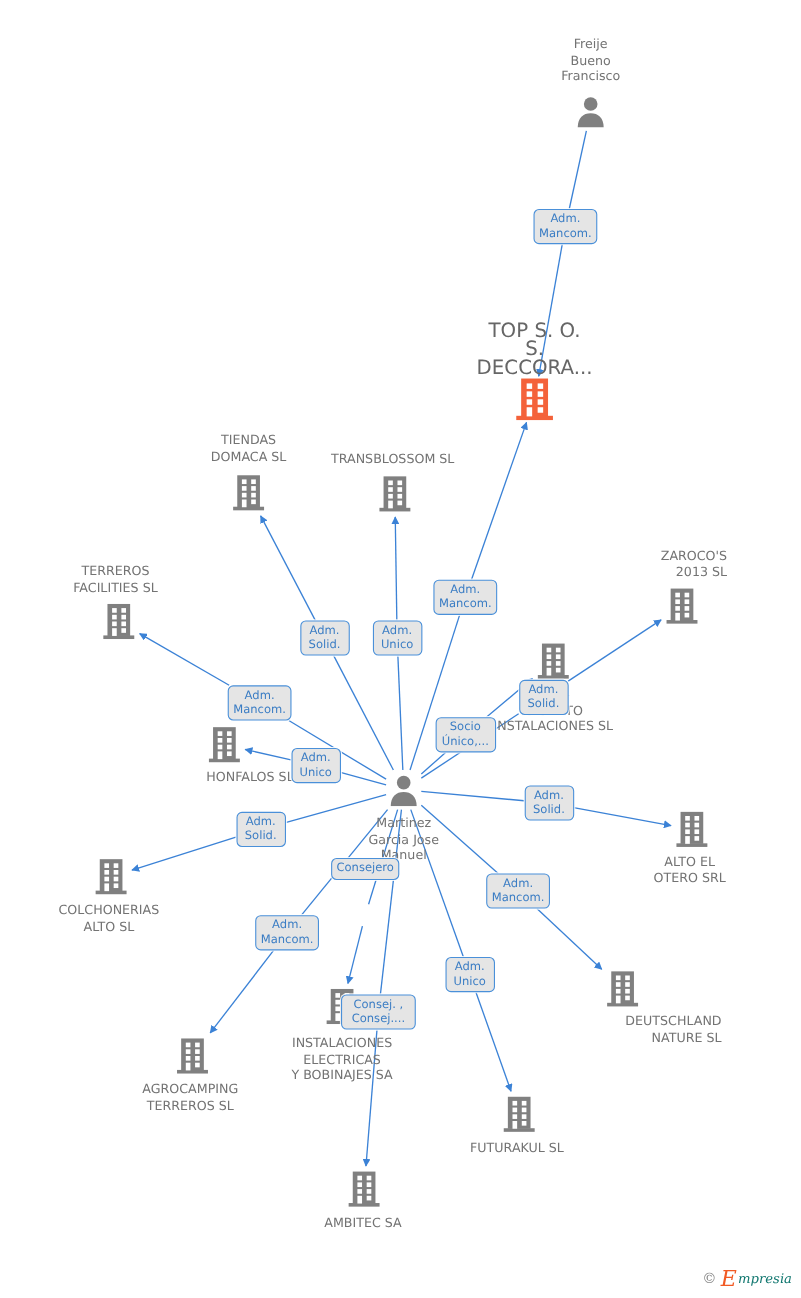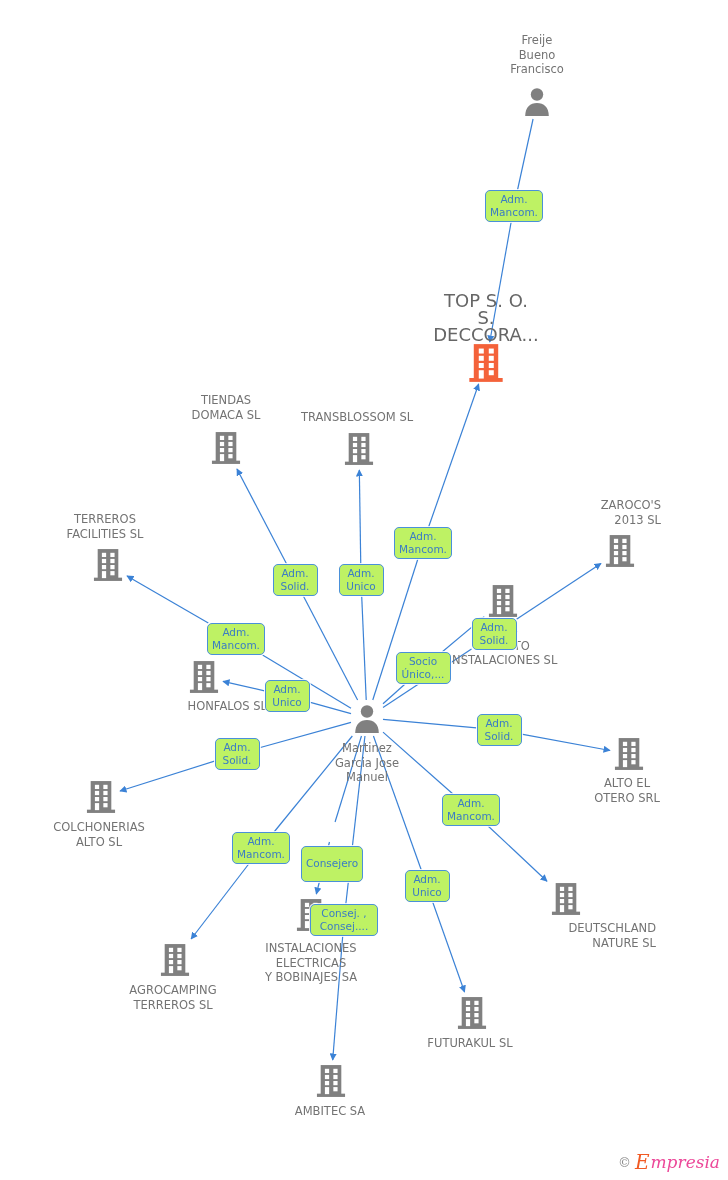--- a/index.html
+++ b/index.html
@@ -34,21 +34,21 @@
     color: #666666;
     font-size: 18px;
     line-height: 17px;
   }
   .node-icon {
     position: absolute;
   }
   .edge-label {
     position: absolute;
     box-sizing: border-box;
-    background: #bef264;
+    background: #e5e5e5;
     border: 1.3px solid #4a90d9;
     border-radius: 5px;
     color: #3b7dc4;
     font-family: "DejaVu Sans", sans-serif;
     font-size: 10.5px;
     line-height: 13.5px;
     text-align: center;
     white-space: pre-line;
     display: flex;
     align-items: center;
@@ -70,22 +70,22 @@
     font-size: 13px;
   }
   .wm-e {
     color: #f15a24;
     font-size: 20px;
     font-style: italic;
     font-family: "DejaVu Serif", serif;
     line-height: 1;
   }
   .wm-rest {
-    color: #ec4899;
-    font-size: 17px;
+    color: #0f766e;
+    font-size: 12px;
     font-style: italic;
     font-family: "DejaVu Serif", serif;
     line-height: 1;
     margin-left: -3px;
   }
 </style>
 </head>
 <body>
 
 <svg id="graph" viewBox="0 0 728 1180" width="728" height="1180" xmlns="http://www.w3.org/2000/svg">
@@ -357,21 +357,21 @@
     <div class="edge-label" style="left: 395.5px; top: 652px; width: 55px; height: 32px;">Socio
 Único,...</div>
     <div class="edge-label" style="left: 476.5px; top: 714px; width: 45px; height: 32px;">Adm.
 Solid.</div>
     <div class="edge-label" style="left: 214.5px; top: 738px; width: 45px; height: 32px;">Adm.
 Solid.</div>
     <div class="edge-label" style="left: 442px; top: 794px; width: 58px; height: 32px;">Adm.
 Mancom.</div>
     <div class="edge-label" style="left: 232px; top: 832px; width: 58px; height: 32px;">Adm.
 Mancom.</div>
-    <div class="edge-label" style="left: 301px; top: 846px; width: 62px; height: 36px;">Consejero</div>
+    <div class="edge-label" style="left: 301px; top: 780px; width: 62px; height: 20px;">Consejero</div>
     <div class="edge-label" style="left: 404.5px; top: 870px; width: 45px; height: 32px;">Adm.
 Unico</div>
     <div class="edge-label" style="left: 310px; top: 904px; width: 68px; height: 32px;">Consej. ,
 Consej....</div>
   </div>
 
 <div class="watermark">
   <span class="wm-c">©</span>
   <span class="wm-e">E</span>
   <span class="wm-rest">mpresia</span>

